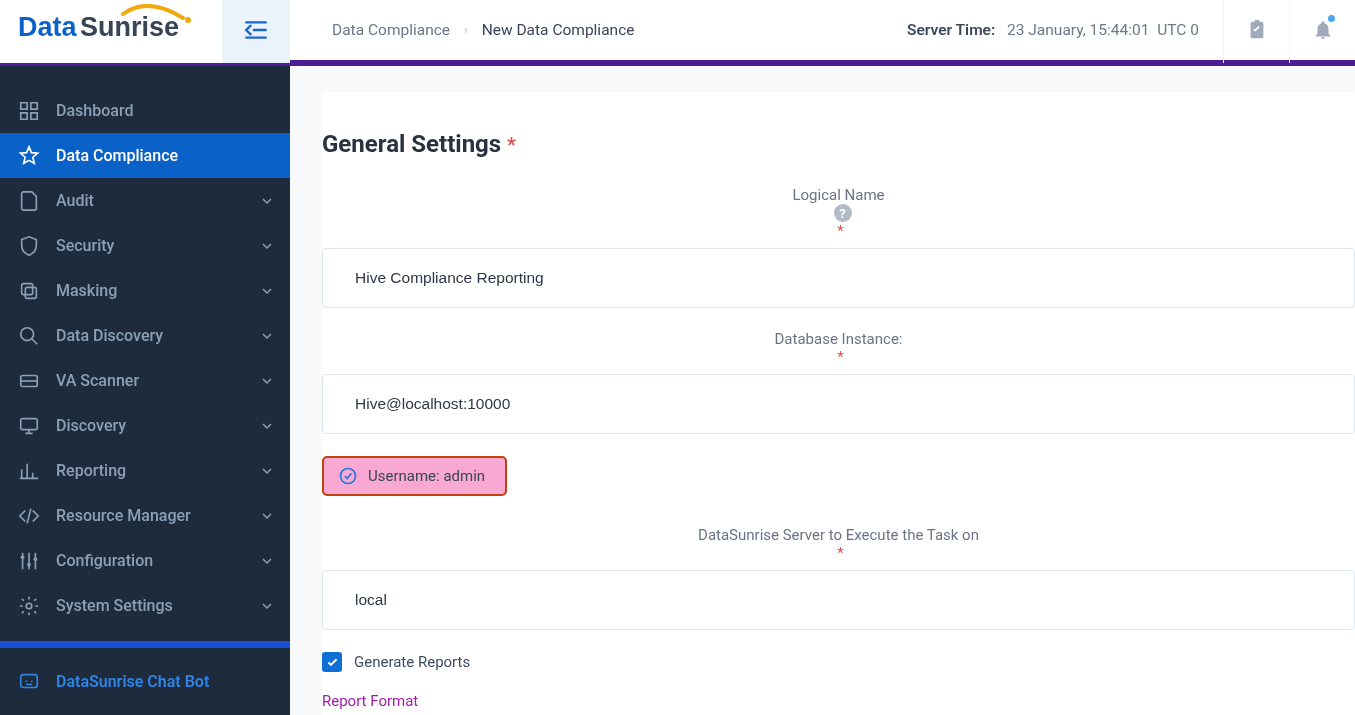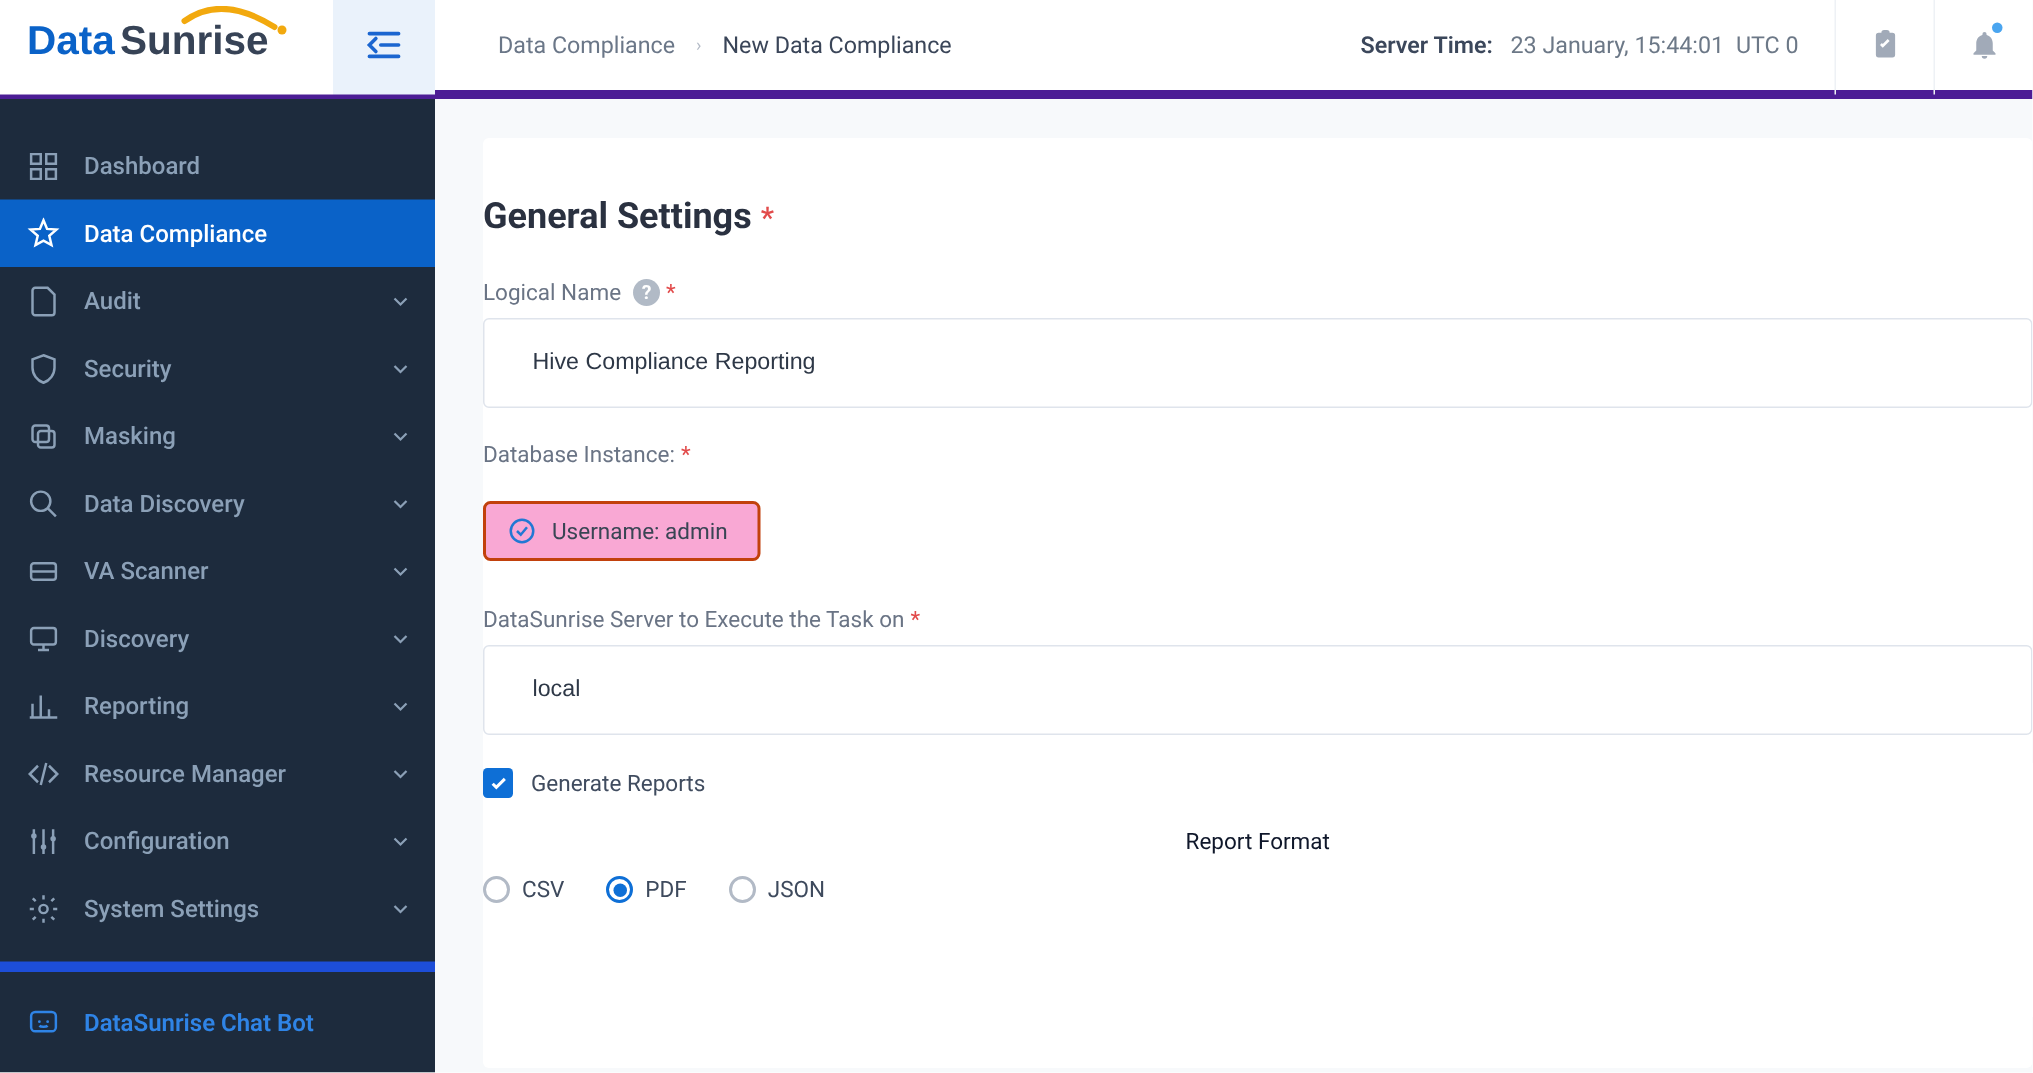--- a/index.html
+++ b/index.html
@@ -34,34 +34,34 @@
 .chatbot-area { border-top: 7px solid #1d4ed8; height: 74px; display: flex; align-items: center; padding: 0 18px; color: #2f84e6; font-weight: 600; font-size: 16px; }
 .chatbot-area .icon { width: 22px; height: 22px; margin-right: 16px; }
 
 
 .main { flex: 1; overflow-y: auto; padding: 26px 0 0 32px; }
 .panel { background: #fff; border-radius: 4px; padding: 38px 0 24px 0; min-height: 620px; }
 .section-title { font-size: 24px; font-weight: 700; color: #2a3140; padding-left: 0; margin-bottom: 28px; margin-left: 0; }
 .section-title .req { color: #e24b4b; font-weight: 500; font-size: 20px; }
 .panel h2 { padding-left: 0; }
 .field { margin-bottom: 22px; padding-left: 0; }
-.field-label { display: flex; align-items: center; color: #6a7485; font-size: 15px; margin-bottom: 8px; }
+.field-label { display: flex; align-items: center; color: #6a7485; font-size: 15px; margin-bottom: 8px; flex-direction: column; }
 .field-label .help { width: 18px; height: 18px; background: #b1bac6; border-radius: 50%; color: #fff; display: inline-flex; align-items: center; justify-content: center; font-size: 13px; font-weight: 700; margin-left: 8px; }
 .field-label .req, .req-inline { color: #e24b4b; margin-left: 4px; }
 .input { width: 100%; height: 60px; border: 1px solid #dfe4ec; border-radius: 4px; padding: 0 32px; font-size: 15.5px; color: #2e3847; background: #fff; }
 .username-chip { display: inline-flex; align-items: center; height: 40px; border: 2px solid #c2410c; background: #f9a8d4; border-radius: 5px; padding: 0 20px 0 14px; color: #394554; font-size: 15px; margin-bottom: 30px; }
 .username-chip svg { width: 20px; height: 20px; margin-right: 10px; color: #2278d4; }
 .checkbox-row { display: flex; align-items: center; margin-top: 4px; margin-bottom: 20px; }
 .chk { width: 20px; height: 20px; background: #0e6fd6; border-radius: 3px; display: flex; align-items: center; justify-content: center; margin-right: 12px; }
 .chk svg { width: 13px; height: 13px; color: #fff; }
 .chk-label { color: #404c5f; font-size: 15px; }
 .form-row { display: flex; margin-top: 6px; }
 .form-col-left { flex: 1; }
 .form-col-right { width: 170px; padding-right: 20px; }
-.sub-label { color: #0f172a; font-size: 15px; margin-bottom: 14px; text-align: center; }
+.sub-label { color: #a21caf; font-size: 15px; margin-bottom: 14px; }
 .radio-row { display: flex; gap: 28px; }
 .radio { display: flex; align-items: center; gap: 8px; color: #3e4a5d; font-size: 15px; cursor: pointer; text-align: center; }
 .radio-circle { width: 18px; height: 18px; border: 2px solid #b2bac6; border-radius: 50%; display: flex; align-items: center; justify-content: center; }
 .radio-circle.checked { border-color: #0e6fd6; }
 .radio-circle.checked::after { content: ""; width: 9px; height: 9px; background: #0e6fd6; border-radius: 50%; }
 .panel { padding-left: 0; padding-right: 0; }
 .panel > * { margin-left: 0; }
 </style>
 </head>
 <body>
@@ -258,20 +258,21 @@
             <span class="req">*</span>
           </div>
           <input class="input" value="Hive Compliance Reporting" style="">
         </div>
 
         <div class="field">
           <div class="field-label">
             <span>Database Instance:</span>
               <span class="req-inline">*</span>
           </div>
+          <input class="input" value="Hive@localhost:10000" style="">
         </div>
 
         <div class="username-chip">
           <svg viewBox="0 0 24 24">
               <circle cx="12" cy="12" r="9" fill="none" stroke="currentColor" stroke-width="2"></circle>
               <path fill="none" stroke="currentColor" stroke-width="2" d="M8 12l3 3 5-6"></path>
             </svg>
           <span>Username: admin</span>
         </div>
 

